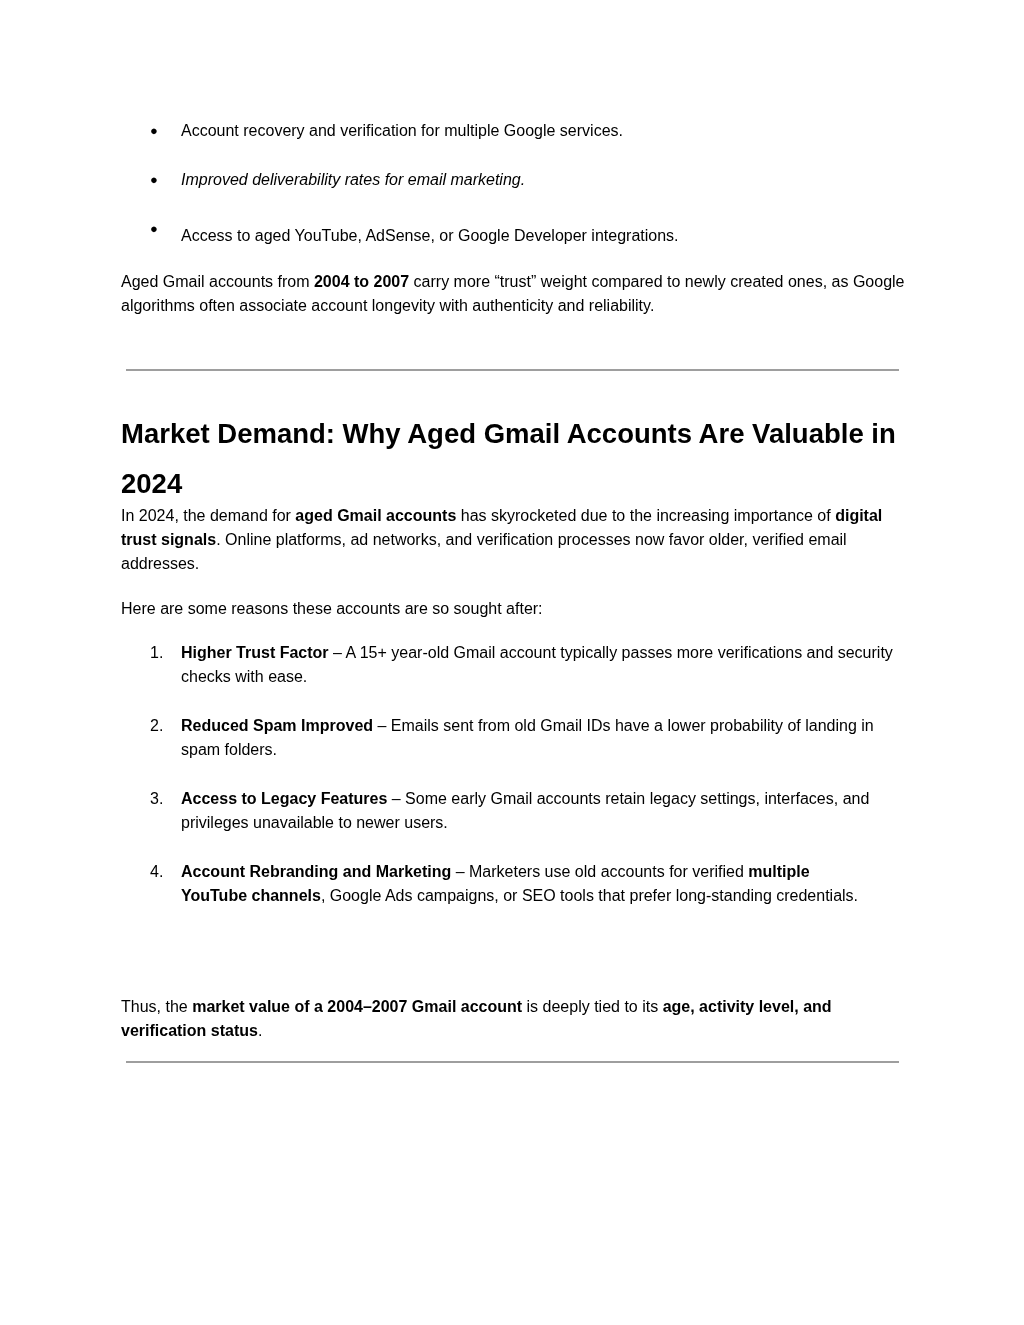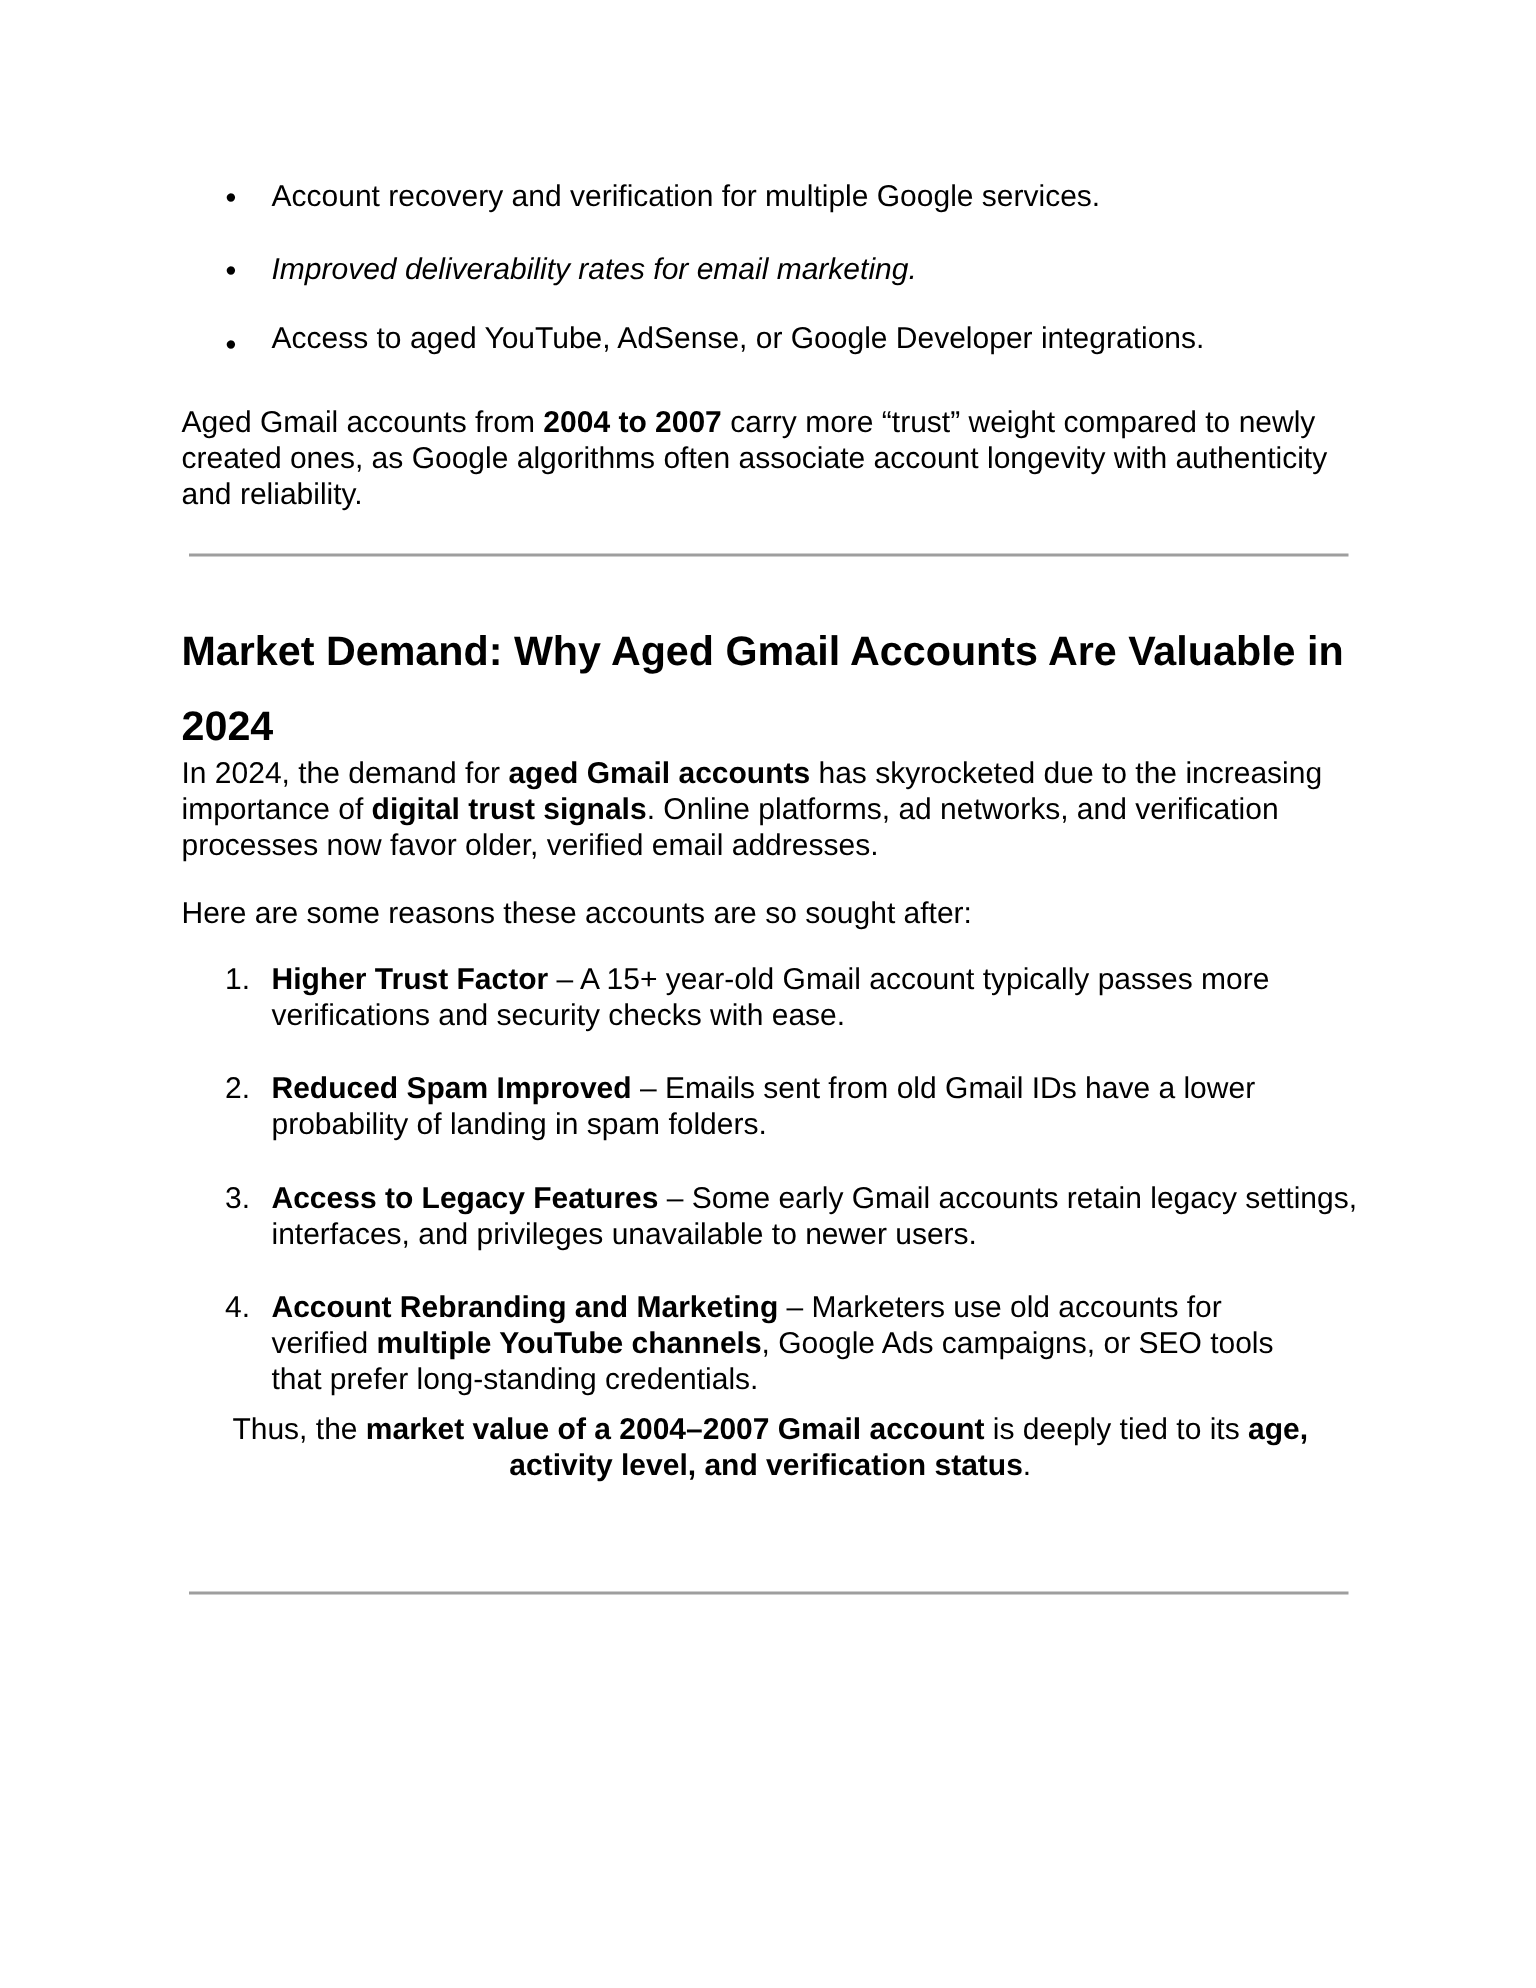--- a/index.html
+++ b/index.html
@@ -1,19 +1,19 @@
 <!DOCTYPE html>
 <html><head>
 <meta charset="utf-8">
 <style>
   html, body { margin: 0; padding: 0; background: #ffffff; }
   body { width: 1024px; height: 1325px; position: relative; overflow: hidden;
          font-family: "Liberation Sans", sans-serif; color: #000000; }
   .page { position: absolute; left: 0; top: 0; width: 1024px; height: 1325px; }
-  .txt { font-size: 20px; line-height: 24px; }
+  .txt { font-size: 16px; line-height: 24px; }
   b { font-weight: bold; }
   .bullet-dot { position: absolute; left: 150px; font-size: 13px; }
   .bullet-text { position: absolute; left: 181px; }
   .num { position: absolute; left: 150px; }
   .num-text { position: absolute; left: 181px; width: 725px; }
   .para { position: absolute; left: 121px; width: 785px; }
   .hr { position: absolute; left: 126px; width: 773px; height: 2px; background: #9e9e9e; }
   h2 { margin: 0; font-size: 27.5px; line-height: 50px; font-weight: bold; position: absolute; left: 121px; width: 790px; }
 </style>
 </head>
@@ -21,21 +21,21 @@
 
 <div class="page">
 
   <span class="bullet-dot txt" style="top:119px;">●</span>
   <span class="bullet-text txt" style="top:119px;">Account recovery and verification for multiple Google services.</span>
 
   <span class="bullet-dot txt" style="top:168px;">●</span>
   <span class="bullet-text txt" style="top:168px;font-style:italic;">Improved deliverability rates for email marketing.</span>
 
   <span class="bullet-dot txt" style="top:217px;">●</span>
-  <span class="bullet-text txt" style="top:214px;">Access to aged YouTube, AdSense, or Google Developer integrations.</span>
+  <span class="bullet-text txt" style="top:224px;">Access to aged YouTube, AdSense, or Google Developer integrations.</span>
 
   <p class="para txt" style="top:270px;margin:0;">
     <span>Aged Gmail accounts from </span><b>2004 to 2007</b><span> carry more “trust” weight compared to newly created ones, as Google algorithms often associate account longevity with authenticity and reliability.</span>
   </p>
 
   <div class="hr" style="top:369px;"></div>
 
   <h2 style="top:409px;">Market Demand: Why Aged Gmail Accounts Are Valuable in 2024</h2>
 
   <p class="para txt" style="top:504px;margin:0;">
@@ -57,20 +57,20 @@
   <span class="num txt" style="top:787px;">3.</span>
   <p class="num-text txt" style="top:787px;margin:0;">
     <b>Access to Legacy Features</b><span> – Some early Gmail accounts retain legacy settings, interfaces, and privileges unavailable to newer users.</span>
   </p>
 
   <span class="num txt" style="top:860px;">4.</span>
   <p class="num-text txt" style="top:860px;margin:0;width:690px;">
     <b>Account Rebranding and Marketing</b><span> – Marketers use old accounts for verified </span><b>multiple YouTube channels</b><span>, Google Ads campaigns, or SEO tools that prefer long-standing credentials.</span>
   </p>
 
-  <p class="para txt" style="top:941px;margin:0;text-align:center;">
+  <p class="para txt" style="top:995px;margin:0;">
     <span>Thus, the </span><b>market value of a 2004–2007 Gmail account</b><span> is deeply tied to its </span><b>age, activity level, and verification status</b><span>.</span>
   </p>
 
   <div class="hr" style="top:1061px;"></div>
 
 
 </div>
 
 </body></html>

